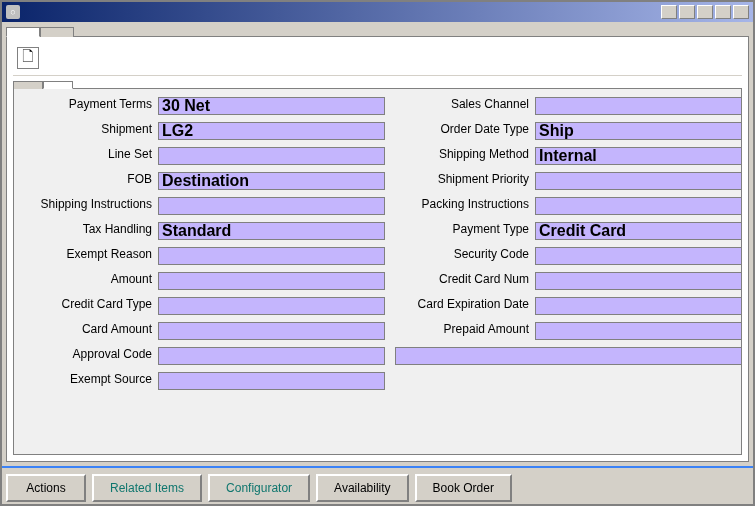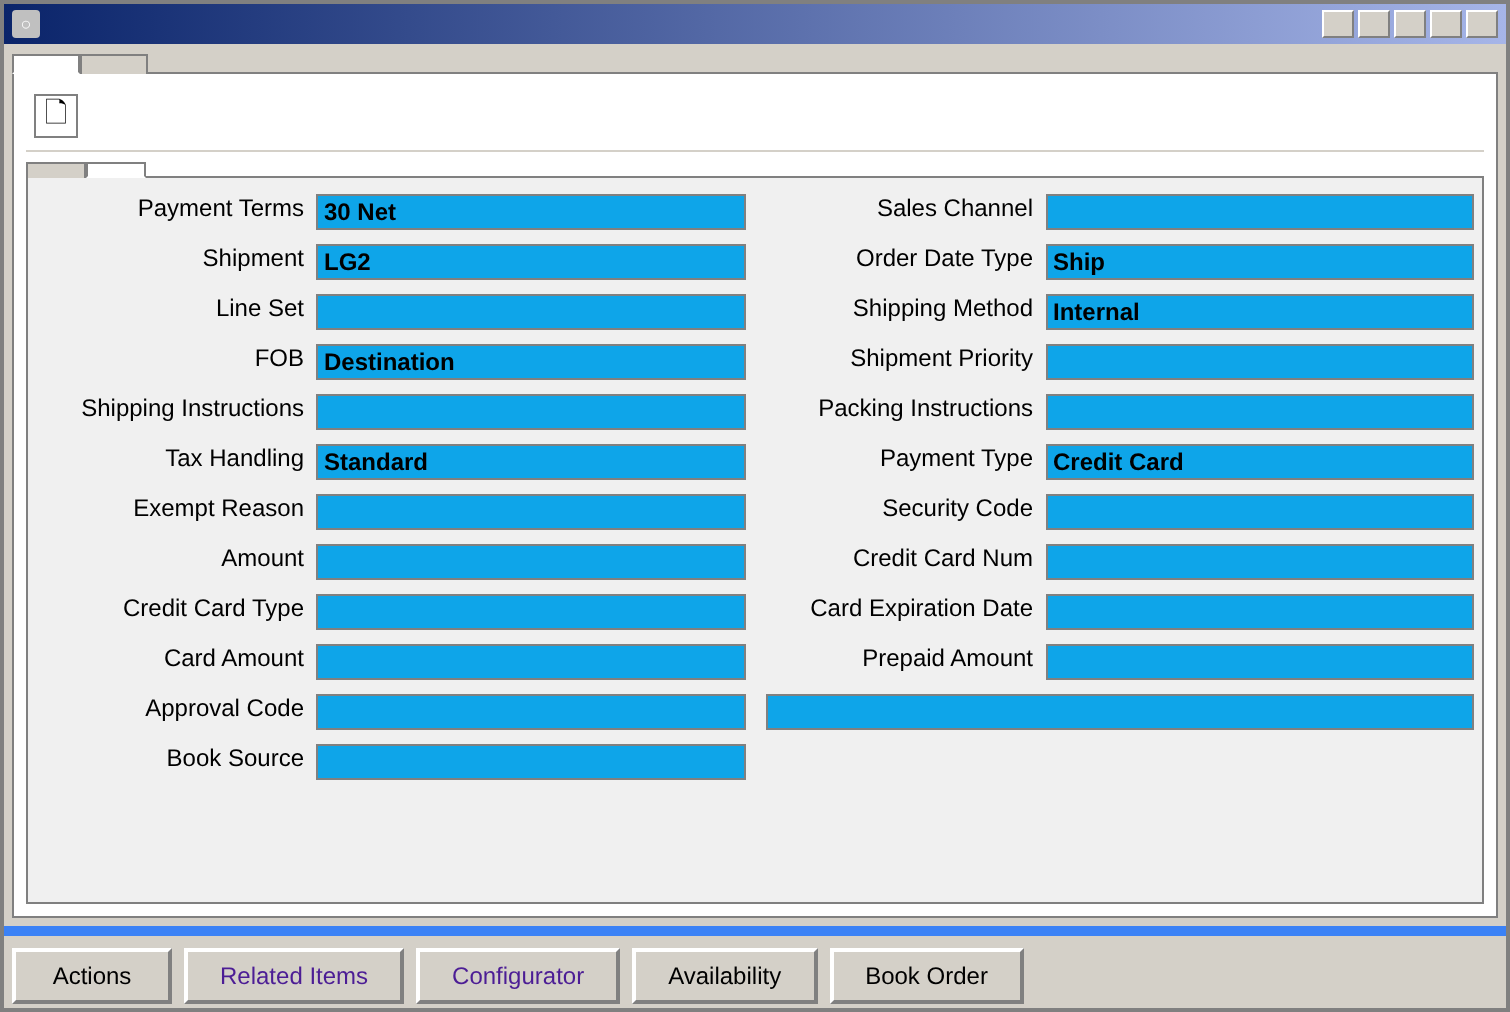--- a/index.html
+++ b/index.html
@@ -166,48 +166,48 @@
       width: 140px;
       min-width: 140px;
       padding-right: 6px;
       font-size: 12px;
       color: #000;
     }
     .form-input {
       flex: 1;
       height: 18px;
       border: 1px solid #808080;
-      background: #0ea5e9;
+      background: #c4b5fd;
       padding: 0 3px;
-      font-size: 12px;
+      font-size: 16px;
       outline: none;
     }
     .form-input.bold-val {
       font-weight: bold;
     }
     .bottom-bar {
       display: flex;
       align-items: center;
       gap: 6px;
       padding: 6px 4px 2px 4px;
       background: #d4d0c8;
-      border-top: 5px solid #3b82f6;
+      border-top: 2px solid #3b82f6;
     }
     .bottom-btn {
       height: 28px;
       padding: 0 16px;
       background: #d4d0c8;
       border: 2px solid;
       border-color: #fff #808080 #808080 #fff;
       cursor: pointer;
       font-size: 12px;
       min-width: 80px;
     }
     .bottom-btn.disabled {
-      color: #4c1d95;
+      color: #0f766e;
     }
   </style>
 </head>
 <body>
 
 <div class="window">
 
   <div class="title-bar">
     <div class="title-bar-left">
       <div class="title-bar-icon">○</div>
@@ -291,21 +291,21 @@
               </div>
               <div class="form-row">
                 <span class="form-label">Card Amount</span>
                 <input type="text" class="form-input" style="">
               </div>
               <div class="form-row">
                 <span class="form-label">Approval Code</span>
                 <input type="text" class="form-input" style="">
               </div>
               <div class="form-row">
-                <span class="form-label">Book Source</span>
+                <span class="form-label">Exempt Source</span>
                 <input type="text" class="form-input" style="">
               </div>
             </div>
 
           <div class="form-col" id="right-col">
               <div class="form-row">
                 <span class="form-label">Sales Channel</span>
                 <input type="text" class="form-input" style="">
               </div>
               <div class="form-row">

